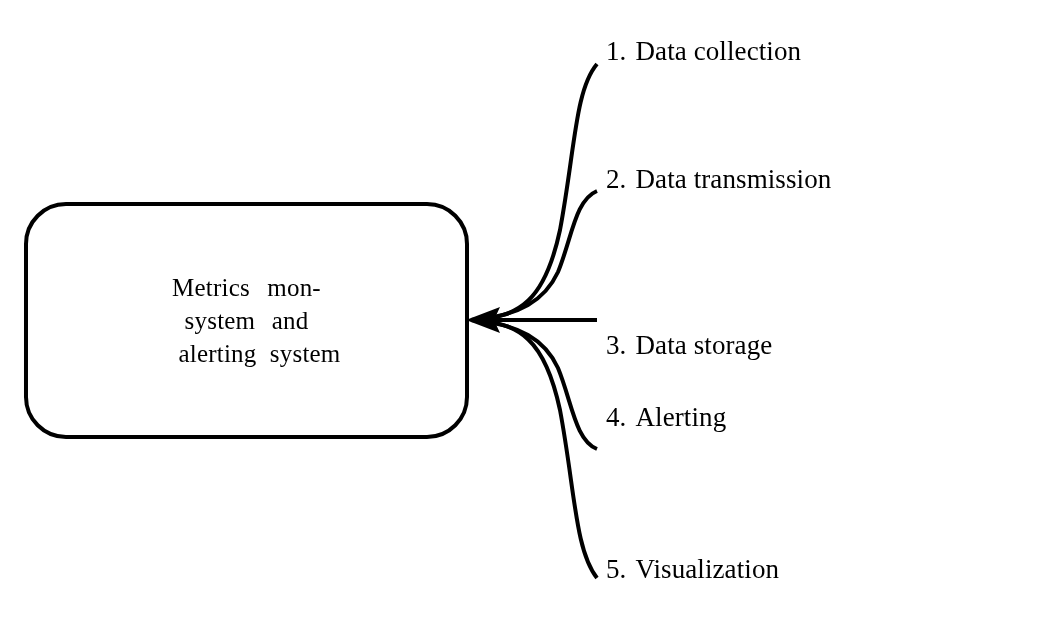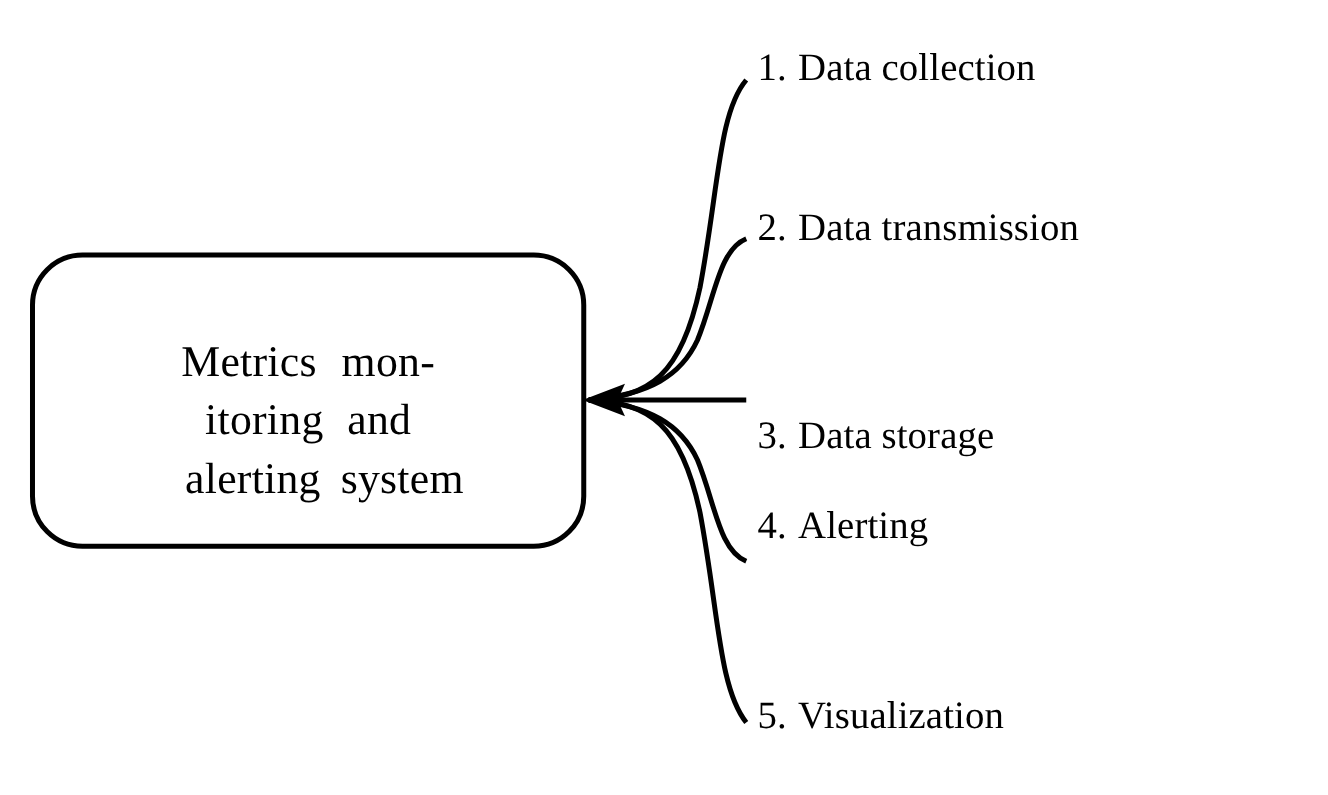--- a/index.html
+++ b/index.html
@@ -37,50 +37,50 @@
     stroke-width: 4;
     stroke-linecap: butt;
   }
   .arrow-head {
     fill: #000000;
     stroke: none;
   }
   .root-label {
     position: absolute;
     left: 26px;
-    top: 220px;
+    top: 204px;
     width: 441px;
     height: 233px;
     display: flex;
     flex-direction: column;
     align-items: center;
     justify-content: center;
     text-align: center;
-    font-size: 35px;
+    font-size: 25px;
     line-height: 1.33;
     letter-spacing: 0.2px;
     white-space: nowrap;
   }
   .root-line {
     display: block;
   }
   .root-line-1 {
     word-spacing: 11px;
   }
   .root-line-2 {
     word-spacing: 10px;
   }
   .root-line-3 {
     word-spacing: 7px;
     margin-left: 26px;
   }
   .leaf-label {
     position: absolute;
     left: 606px;
-    font-size: 31px;
+    font-size: 27px;
     line-height: 1;
     white-space: nowrap;
     letter-spacing: 0.1px;
   }
   .leaf-num {
     margin-right: 9px;
   }
   .leaf-1 { top: 38px; }
   .leaf-2 { top: 166px; }
   .leaf-3 { top: 296px; margin-top: 36px; }
@@ -105,21 +105,21 @@
     <path class="branch-path" d="M 471 320 C 520 324, 545 340, 558 368 C 572 402, 575 440, 597 449"></path>
 
     <path class="branch-path" d="M 471 320 C 520 322, 545 340, 560 410 C 575 490, 575 550, 597 578"></path>
 
     <path class="arrow-head" d="M 466 320 L 500 307 L 494 320 L 500 333 Z"></path>
 
   </svg>
 
   <div class="root-label">
     <span class="root-line root-line-1">Metrics mon-</span>
-    <span class="root-line root-line-2">itoring and</span>
+    <span class="root-line root-line-2">system and</span>
     <span class="root-line root-line-3">alerting system</span>
   </div>
 
   <div class="leaf-label leaf-1">
     <span class="leaf-num">1.</span><span>Data collection</span>
   </div>
 
   <div class="leaf-label leaf-2">
     <span class="leaf-num">2.</span><span>Data transmission</span>
   </div>

